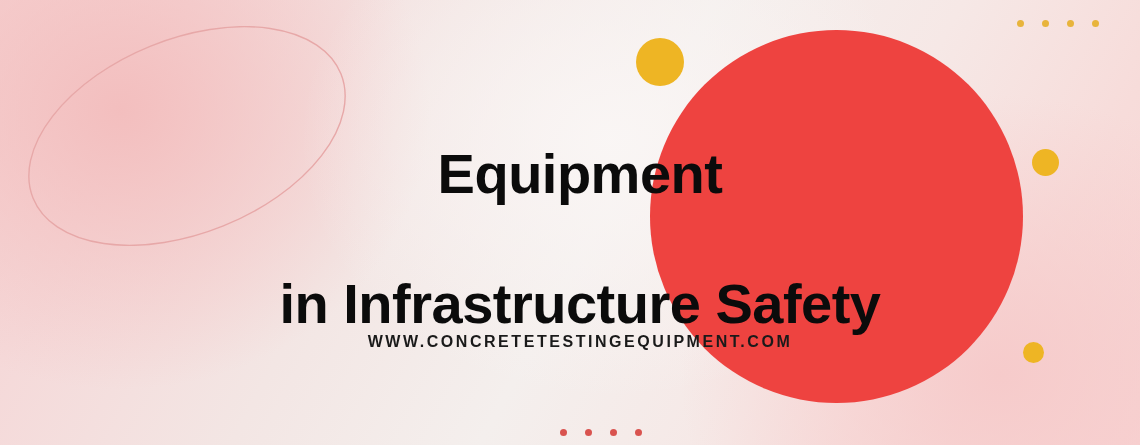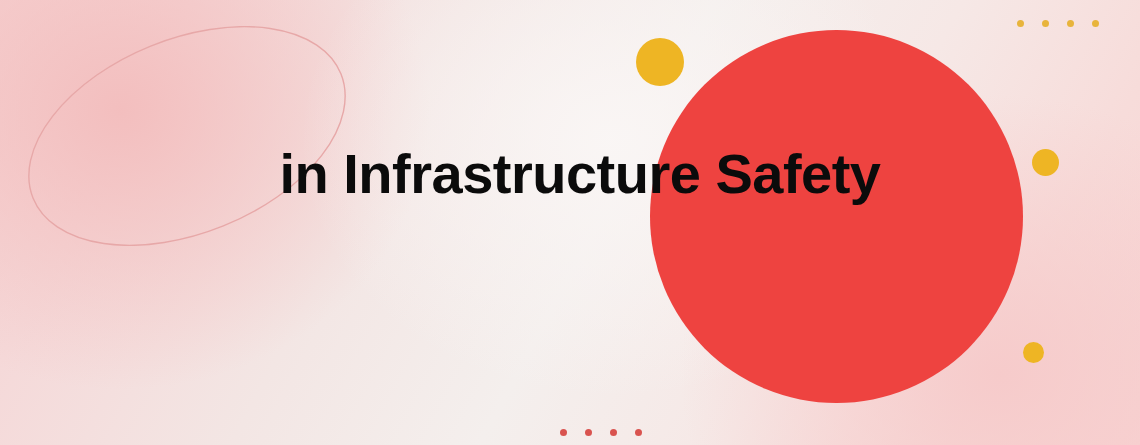--- a/index.html
+++ b/index.html
@@ -174,17 +174,19 @@
 
   <div class="dot-row bottom">
     <span class="dot red"></span>
     <span class="dot red"></span>
     <span class="dot red"></span>
     <span class="dot red"></span>
   </div>
 
   <div class="content">
     <h1 class="headline">
+      <span class="hl-line">Equipment</span>
       <span class="hl-line">in Infrastructure Safety</span>
     </h1>
+    <p class="site-url">WWW.CONCRETETESTINGEQUIPMENT.COM</p>
   </div>
 
 </div>
 
 </body></html>

